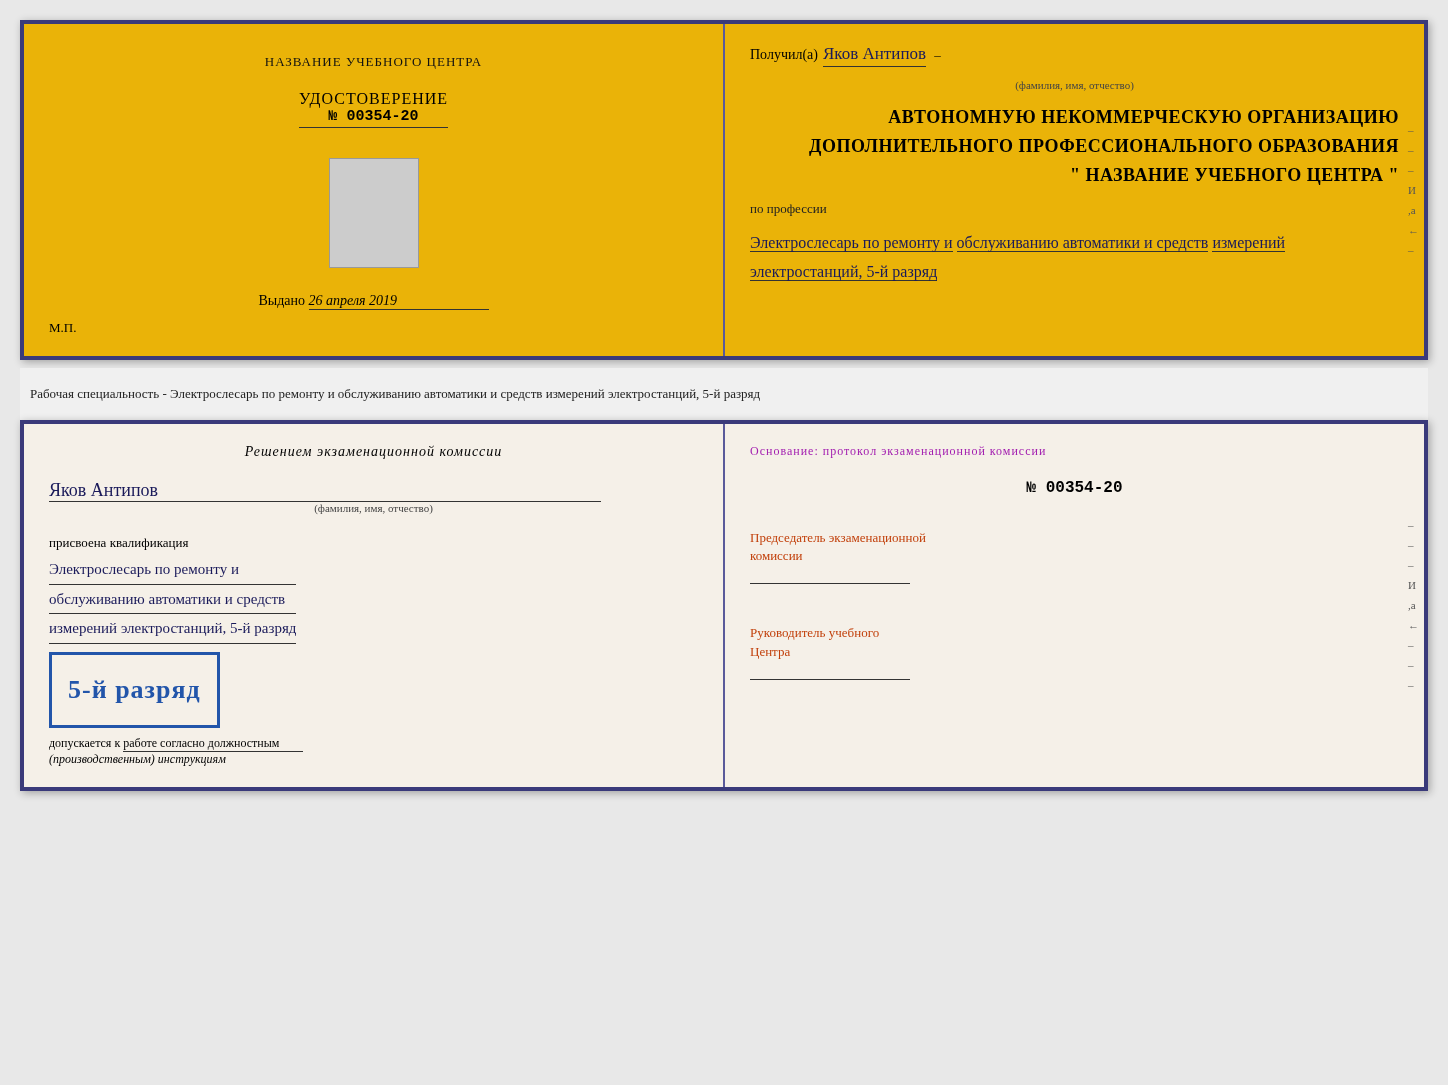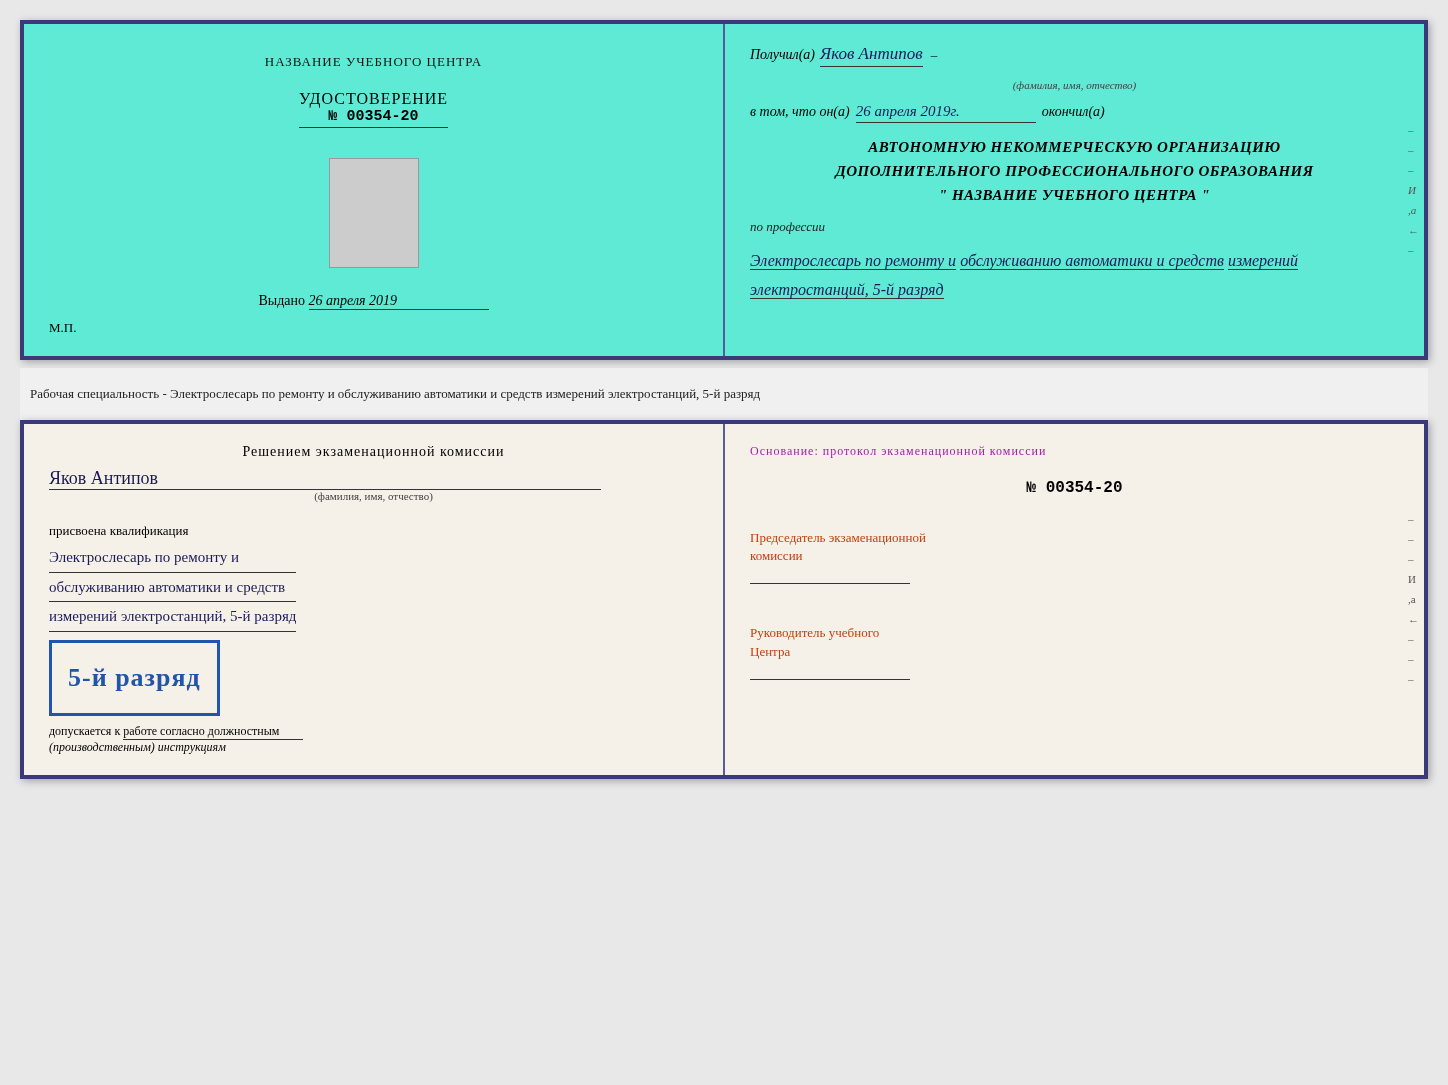--- a/index.html
+++ b/index.html
@@ -11,21 +11,21 @@
     }
 
     .page-container {
       max-width: 1408px;
       margin: 0 auto;
     }
 
     
     .doc-top {
       display: flex;
-      background: #5eead4;
+      background: #eab308;
       border: 4px solid #3a3a7a;
       margin-bottom: 8px;
       box-shadow: 2px 2px 8px rgba(0,0,0,0.3);
     }
 
     .doc-left, .doc-right {
       flex: 1;
       padding: 20px 25px;
       position: relative;
     }
@@ -118,22 +118,22 @@
       color: #444;
     }
 
     .underline-field {
       border-bottom: 1px solid #333;
       display: inline-block;
       min-width: 180px;
     }
 
     .cert-org-block {
-      font-size: 15px;
-      text-align: center;
+      font-size: 18px;
+      text-align: right;
       text-transform: uppercase;
       font-weight: bold;
       line-height: 1.6;
       letter-spacing: 0.5px;
     }
 
     .profession-label {
       font-size: 13px;
       color: #222;
     }
@@ -178,21 +178,22 @@
       align-items: flex-start;
       justify-content: flex-start;
     }
 
     .decision-title {
       font-size: 14px;
       font-weight: normal;
       letter-spacing: 1px;
       text-align: center;
       width: 100%;
-      margin-bottom: 8px;
+      margin-bottom: 20px;
+      font-style: italic;
     }
 
     .name-block {
       width: 100%;
       margin-bottom: 5px;
     }
 
     .name-handwritten-large {
       font-family: 'Segoe Script', 'Comic Sans MS', cursive;
       font-size: 18px;
@@ -289,33 +290,28 @@
       <div style="display:flex; gap:16px; align-items:center; margin: 10px 0;">
         <div class="photo-placeholder"></div>
       </div>
       <div class="issued-line">
         <span>Выдано</span>
         <span class="issued-date underline-field">26 апреля 2019</span>
       </div>
       <div class="mp-label">М.П.</div>
     </div>
 
-    <div class="doc-right" style="position:relative;font-style:italic;">
+    <div class="doc-right" style="position:relative;">
       <div class="received-line">
         <span>Получил(а)</span>
         <span class="handwritten">Яков Антипов</span>
         <span style="font-size:13px;">&nbsp;–</span>
       </div>
       <div class="subtitle-small">(фамилия, имя, отчество)</div>
 
-      <div style="font-size:14px; display:flex; align-items:baseline; gap:6px; flex-wrap:wrap;">
-        <span>в том, что он(а)</span>
-        <span class="handwritten underline-field" style="font-size:15px;">26 апреля 2019г.</span>
-        <span>окончил(а)</span>
-      </div>
 
       <div class="cert-org-block">
         <div>АВТОНОМНУЮ НЕКОММЕРЧЕСКУЮ ОРГАНИЗАЦИЮ</div>
         <div>ДОПОЛНИТЕЛЬНОГО ПРОФЕССИОНАЛЬНОГО ОБРАЗОВАНИЯ</div>
         <div>
           <span>"</span>
           <span>НАЗВАНИЕ УЧЕБНОГО ЦЕНТРА</span>
           <span>"</span>
         </div>
       </div>

